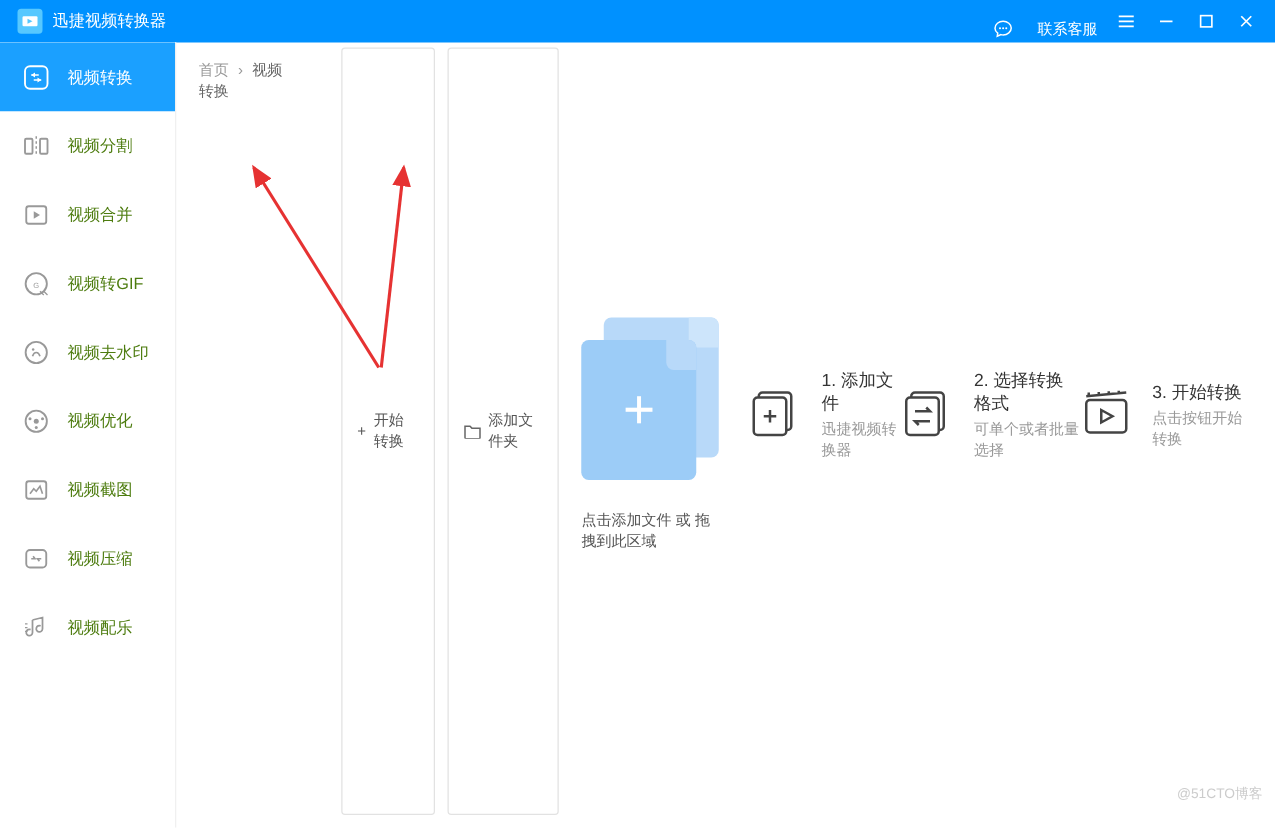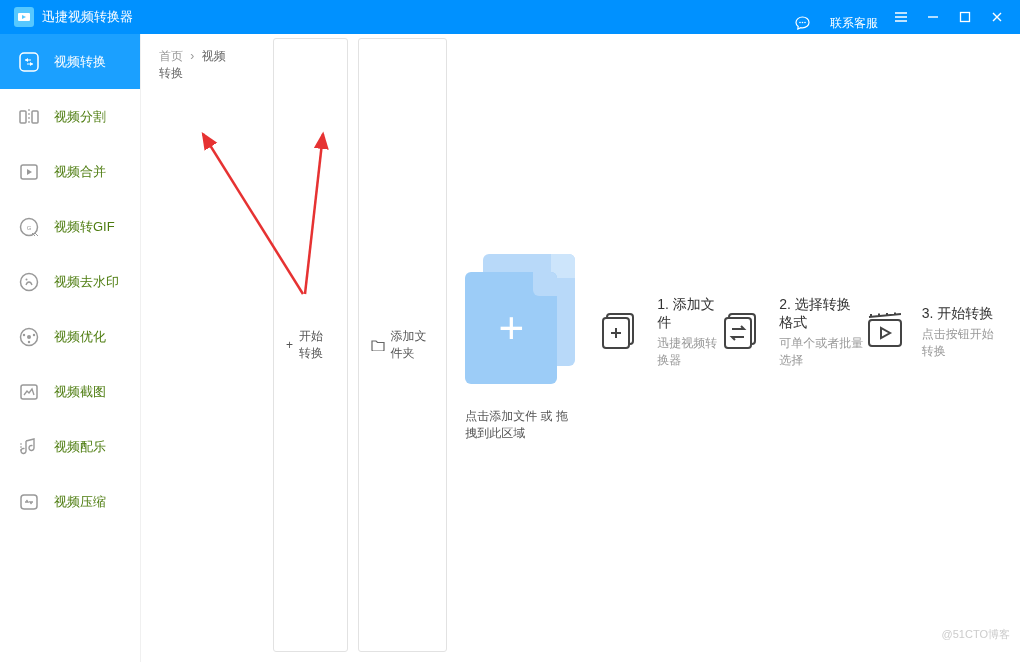--- a/index.html
+++ b/index.html
@@ -161,34 +161,34 @@
         <svg width="22" height="22" viewBox="0 0 22 22">
             <rect x="3" y="4" width="16" height="14" rx="2" fill="none" stroke="#999" stroke-width="1.5"></rect>
             <path d="M6 14l3-4 2 2 3-4 2 6" fill="none" stroke="#999" stroke-width="1.3"></path>
           </svg>
       </span>
       <span>视频截图</span>
     </div>
     <div class="sidebar-item">
       <span class="sidebar-icon">
         <svg width="22" height="22" viewBox="0 0 22 22">
+            <rect x="3" y="4" width="16" height="14" rx="3" fill="none" stroke="#999" stroke-width="1.5"></rect>
+            <path d="M7 11h3l-1.5-2M15 11h-3l1.5 2" fill="none" stroke="#999" stroke-width="1.3"></path>
+          </svg>
+      </span>
+      <span>视频压缩</span>
+    </div>
+    <div class="sidebar-item">
+      <span class="sidebar-icon">
+        <svg width="22" height="22" viewBox="0 0 22 22">
             <path d="M8 5v10a2.5 2.5 0 11-1.5-2.3M8 5l8-2v9a2.5 2.5 0 11-1.5-2.3" fill="none" stroke="#999" stroke-width="1.4"></path>
             <path d="M4 8h-2M4 11h-2M4 14h-2" stroke="#999" stroke-width="1"></path>
           </svg>
       </span>
       <span>视频配乐</span>
-    </div>
-    <div class="sidebar-item">
-      <span class="sidebar-icon">
-        <svg width="22" height="22" viewBox="0 0 22 22">
-            <rect x="3" y="4" width="16" height="14" rx="3" fill="none" stroke="#999" stroke-width="1.5"></rect>
-            <path d="M7 11h3l-1.5-2M15 11h-3l1.5 2" fill="none" stroke="#999" stroke-width="1.3"></path>
-          </svg>
-      </span>
-      <span>视频压缩</span>
     </div>
   </div>
 
   <div class="content">
     <div class="breadcrumb">
       <span>首页</span>
       <span class="sep">›</span>
       <span class="current">视频转换</span>
     </div>
 

